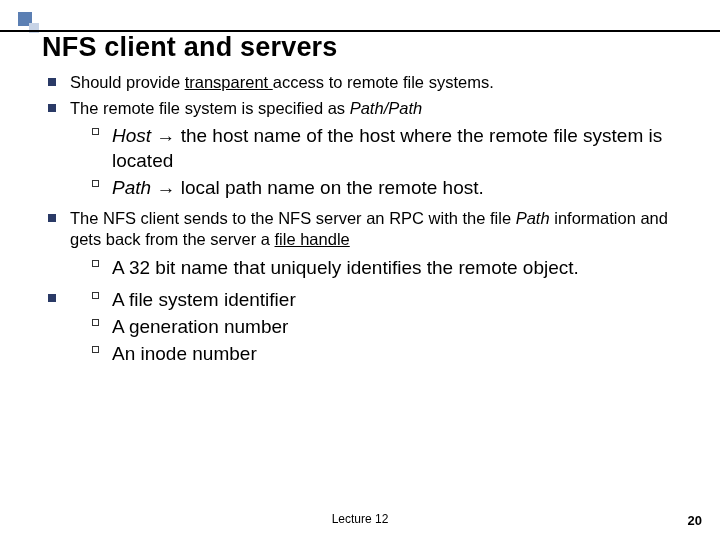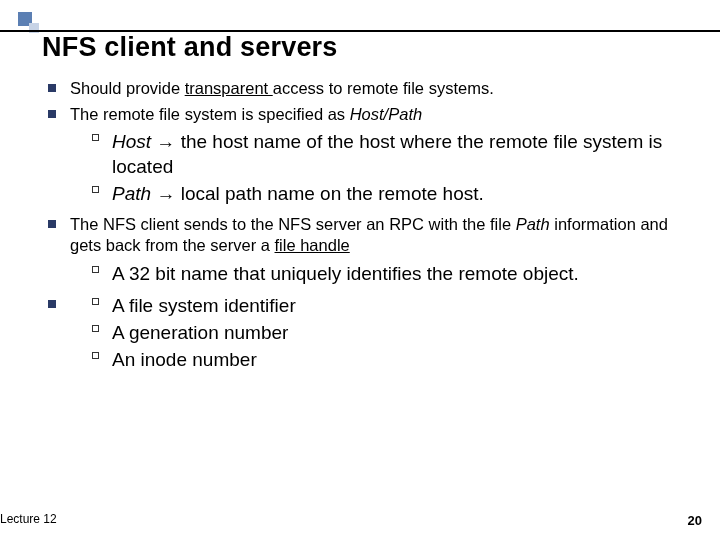--- a/index.html
+++ b/index.html
@@ -18,41 +18,41 @@
   }
   .deco .sq1{position:absolute;left:0;top:0;width:14px;height:14px;background:#5b7fb3;}
   .deco .sq2{position:absolute;left:11px;top:11px;width:10px;height:10px;background:#c7d3e6;}
   .decoline{position:absolute;left:0;top:30px;width:720px;height:2px;background:#000;}
   .title{
     position:absolute;left:42px;top:32px;
     font-size:27px;font-weight:bold;
     letter-spacing:0.2px;
   }
   .content{
-    position:absolute;left:46px;top:78px;right:24px;
+    position:absolute;left:46px;top:72px;right:24px;
     font-size:16.5px;line-height:1.25;
   }
   ul.b1{list-style:none;padding:0;margin:0}
   ul.b1>li{position:relative;padding-left:24px;margin-bottom:5px}
   ul.b1>li::before{
     content:"";position:absolute;left:2px;top:6px;
     width:8px;height:8px;background:#2a3a66;
   }
   ul.b2{list-style:none;padding:0;margin:6px 0 8px 22px;font-size:19px;line-height:1.3}
   ul.b2>li{position:relative;padding-left:20px;margin-bottom:2px}
   ul.b2>li::before{
     content:"";position:absolute;left:0;top:4px;
     width:7px;height:7px;border:1px solid #333;background:#fff;
     box-sizing:border-box;
   }
   .und{text-decoration:underline}
   .it{font-style:italic}
   .footer-center{
     position:absolute;bottom:14px;left:0;width:100%;
-    text-align:left;font-size:12px;
+    text-align:center;font-size:12px;
   }
   .footer-right{
     position:absolute;bottom:12px;right:18px;
     font-size:13px;font-weight:bold;
   }
 </style>
 </head>
 <body>
 
 <div class="deco">
@@ -62,21 +62,21 @@
 <div class="decoline"></div>
 
 <div class="title">NFS client and servers</div>
 
 <div class="content">
   <ul class="b1">
     <li>
       <span>Should provide </span><span class="und">transparent </span><span>access to remote file systems.</span>
     </li>
     <li>
-      <span>The remote file system is specified as </span><span class="it">Host/Path</span>
+      <span>The remote file system is specified as </span><span class="it">Path/Path</span>
       <ul class="b2">
         <li><span class="it">Host</span><span> → the host name of the host where the remote file system is located</span></li>
         <li><span class="it">Path </span><span> → local path name on the remote host.</span></li>
       </ul>
     </li>
     <li>
       <span>The NFS client sends to the NFS server an RPC with the file </span><span class="it">Path</span><span> information  and gets back from the server a </span><span class="und">file handle</span>
       <ul class="b2">
         <li>A 32 bit name that uniquely identifies the remote object.</li>
       </ul>

